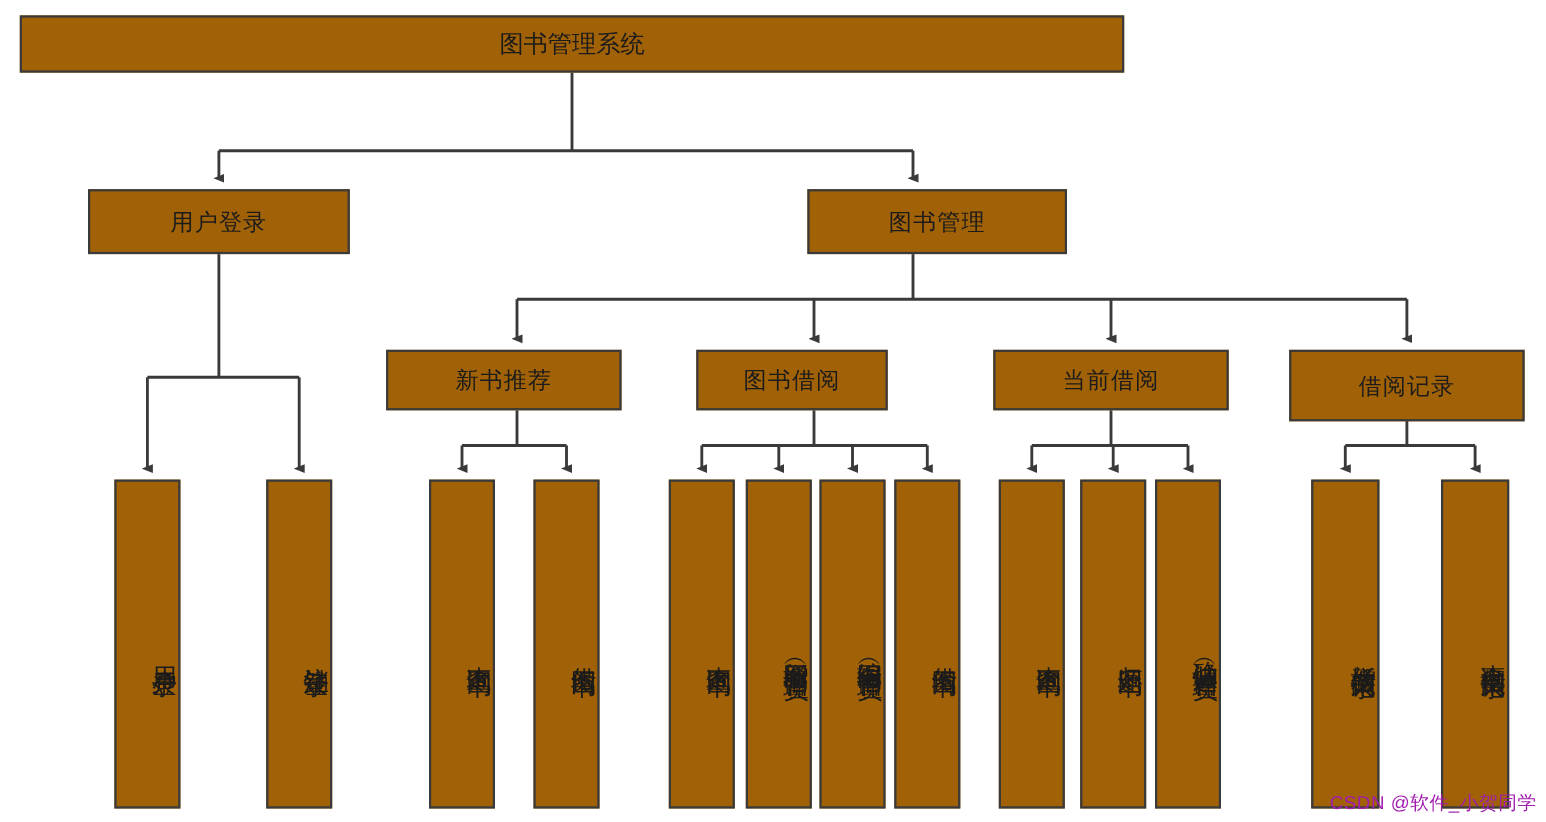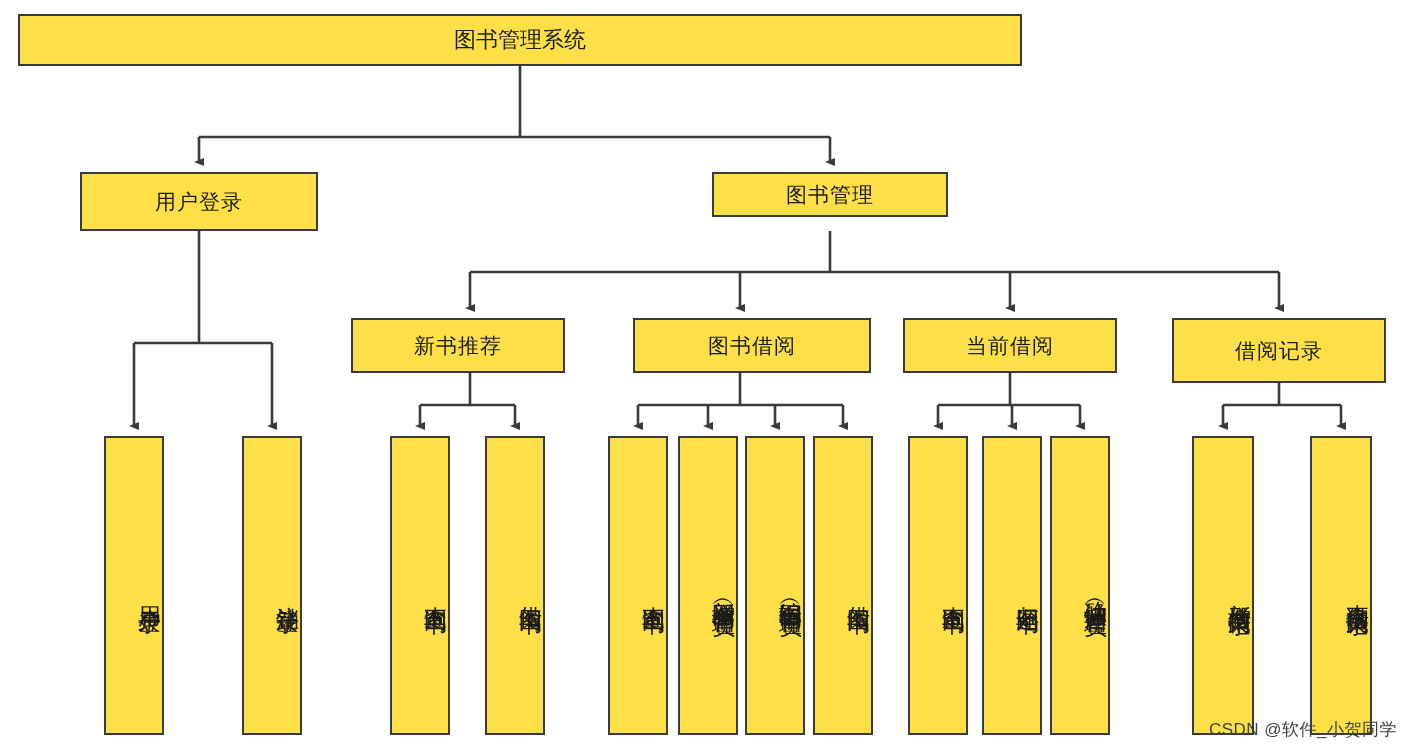--- a/index.html
+++ b/index.html
@@ -1,31 +1,31 @@
 <!DOCTYPE html>
 <html><head>
 <meta charset="utf-8">
 <style>
   html,body{margin:0;padding:0;background:#ffffff;}
   body{width:1405px;height:747px;overflow:hidden;
        font-family:"Liberation Sans","DejaVu Sans",sans-serif;}
   #diagram{position:relative;width:1405px;height:747px;background:#fff;}
   svg#wires{position:absolute;left:0;top:0;width:1405px;height:747px;}
-  .node{position:absolute;box-sizing:border-box;background:#fde047;
+  .node{position:absolute;box-sizing:border-box;background:#a16207;
         border:2px solid #3a3a3a;display:flex;align-items:center;
         justify-content:center;color:#1b1b1b;}
   .node.h{font-size:21px;letter-spacing:1px;}
   .node.root{font-size:22px;}
   .node.leaf{writing-mode:vertical-rl;text-orientation:upright;
              align-items:flex-start;justify-content:center;
              font-size:23px;line-height:1.06;padding-top:12px;
              letter-spacing:2px;}
   .node.leaf span{display:block;}
   #watermark{position:absolute;right:8px;bottom:6px;font-size:17px;
-             color:#404040;letter-spacing:.5px;white-space:nowrap;}
+             color:#a21caf;letter-spacing:.5px;white-space:nowrap;}
 </style>
 </head>
 <body>
 
 <div id="diagram">
 
   <svg id="wires" viewBox="0 0 1405 747" xmlns="http://www.w3.org/2000/svg">
     <defs>
       <marker id="arrow" markerWidth="10" markerHeight="10" refX="5" refY="5" orient="auto" markerUnits="userSpaceOnUse">
         <path d="M1,0 L9,0 L5,10 Z" fill="#3a3a3a"></path>
@@ -71,24 +71,24 @@
       <path d="M1279,373 L1279,405"></path>
       <path d="M1223,405 L1341,405"></path>
       <path d="M1223,405 L1223,426" marker-end="url(#arrow)"></path>
       <path d="M1341,405 L1341,426" marker-end="url(#arrow)"></path>
     </g>
   </svg>
 
   <div class="node root" style="left: 18px; top: 14px; width: 1004px; height: 52px;">图书管理系统</div>
 
   <div class="node h" style="left: 80px; top: 172px; width: 238px; height: 59px;">用户登录</div>
-  <div class="node h" style="left: 712px; top: 172px; width: 236px; height: 45px;">图书管理</div>
+  <div class="node h" style="left: 734px; top: 172px; width: 236px; height: 59px;">图书管理</div>
 
   <div class="node h" style="left: 351px; top: 318px; width: 214px; height: 55px;">新书推荐</div>
-  <div class="node h" style="left: 633px; top: 318px; width: 238px; height: 55px;">图书借阅</div>
+  <div class="node h" style="left: 633px; top: 318px; width: 174px; height: 55px;">图书借阅</div>
   <div class="node h" style="left: 903px; top: 318px; width: 214px; height: 55px;">当前借阅</div>
   <div class="node h" style="left: 1172px; top: 318px; width: 214px; height: 65px;">借阅记录</div>
 
   <div id="leaf-layer">
       <div class="node leaf" style="left: 104px; top: 436px; width: 60px; height: 299px;">
         <span>用户登录</span>
       </div>
       <div class="node leaf" style="left: 242px; top: 436px; width: 60px; height: 299px;">
         <span>注销登录</span>
       </div>

